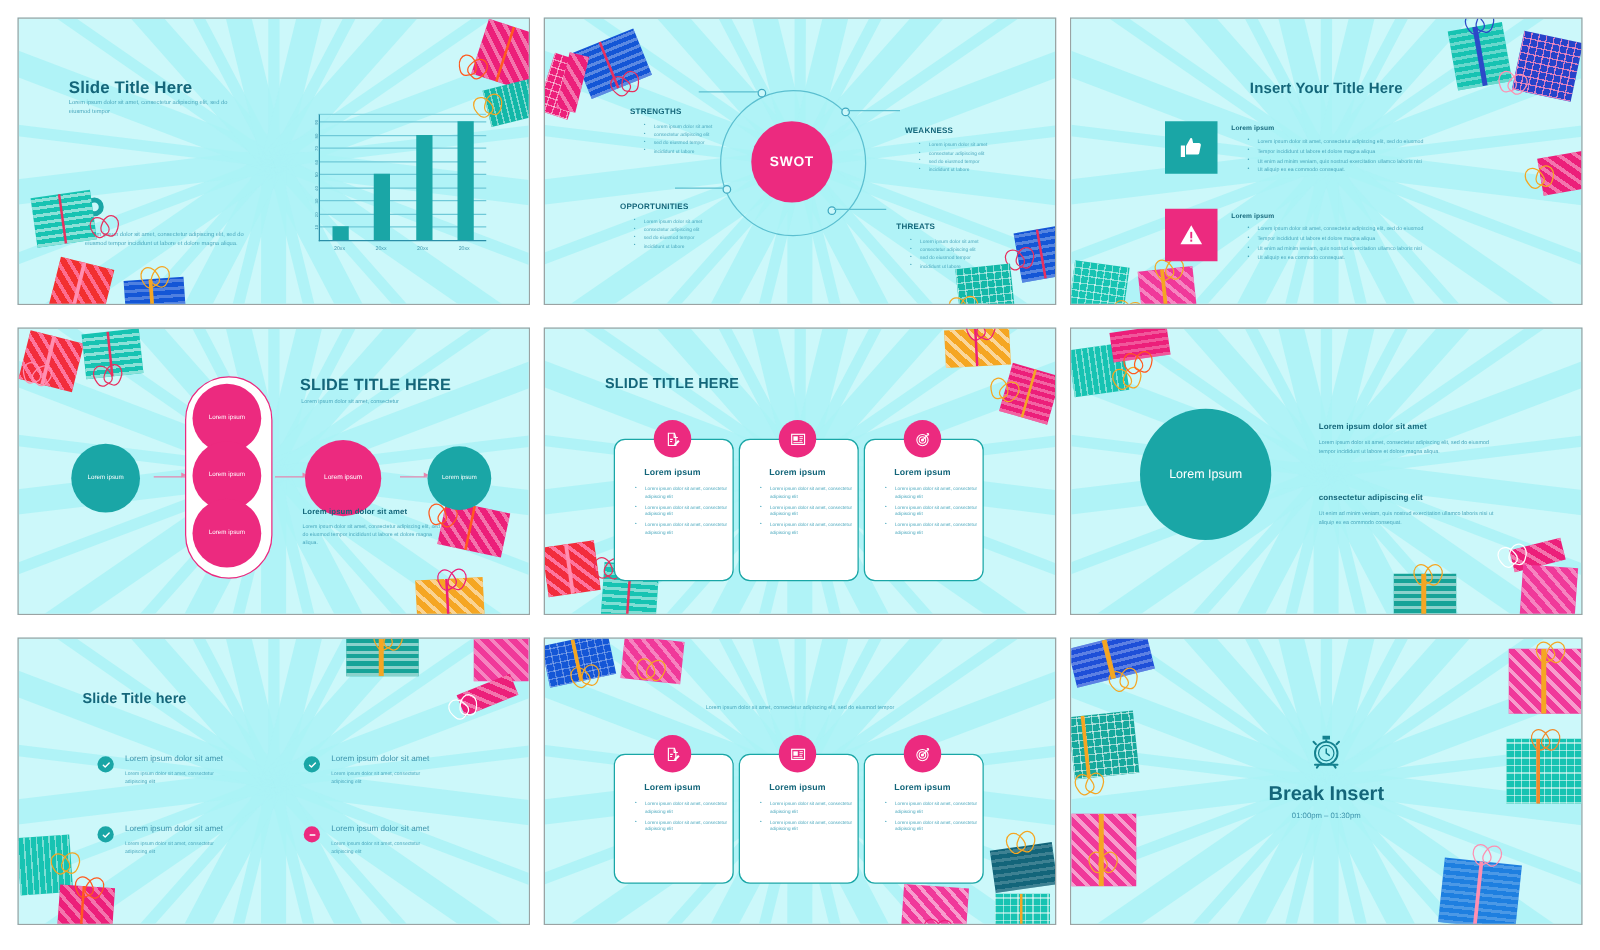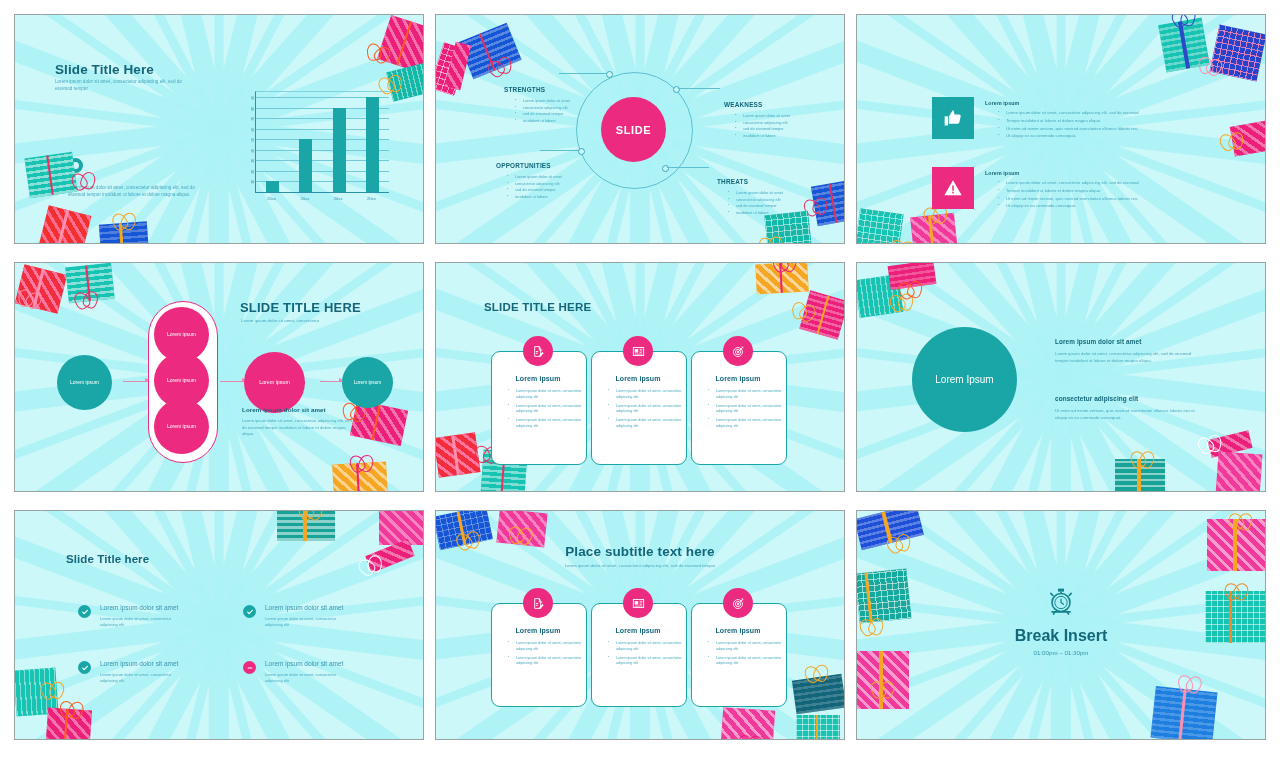--- a/index.html
+++ b/index.html
@@ -252,21 +252,21 @@
           </div>
         </div>
         <div class="gift" style="left: 14px; top: 28px; width: 16px; height: 46px; transform: rotate(14deg);">
           <div class="gbox" style="position:absolute;inset:0;background:#ec1f7a;">
             <div class="stripes" style="background:repeating-linear-gradient(45deg,rgba(255,255,255,.38) 0 3px,transparent 3px 8px);"></div>
           </div>
         </div>
       </div>
     <div class="cnt">
       <div class="swotring" style="left:140px;top:57px;width:115px;height:115px;"></div>
-      <div class="swotc" style="left:165px;top:82px;width:65px;height:65px;font-size:11px;letter-spacing:.6px;">SLIDE</div>
+      <div class="swotc" style="left:165px;top:82px;width:65px;height:65px;font-size:11px;letter-spacing:.6px;">SWOT</div>
 
       <div class="node" style="left:170px;top:56px;"></div>
       <div class="node" style="left:237px;top:71px;"></div>
       <div class="node" style="left:142px;top:133px;"></div>
       <div class="node" style="left:226px;top:150px;"></div>
 
       <div class="lead" style="left:123px;top:58px;width:48px;"></div>
       <div class="lead" style="left:242px;top:73px;width:42px;"></div>
       <div class="lead" style="left:104px;top:135px;width:39px;"></div>
       <div class="lead" style="left:231px;top:152px;width:42px;"></div>
@@ -398,20 +398,21 @@
             <div class="stripes" style="background:repeating-linear-gradient(45deg,rgba(255,255,255,.38) 0 3px,transparent 3px 8px);"></div>
             <div class="ribbonV" style="left:18px;width:2.5px;background:#f5a623;"></div>
           </div>
           <div class="bow" style="left:14px;top:-8px;">
             <span style="left:0;border-color:#f5a623;transform:rotate(-28deg);"></span>
             <span style="left:9px;border-color:#f5a623;transform:rotate(28deg) scaleX(-1);"></span>
           </div>
         </div>
       </div>
     <div class="cnt">
+      <div style="position:absolute;left:0;right:0;top:48px;text-align:center;font-size:12px;" class="ttl cond">Insert Your Title Here</div>
 
       <div class="tile" style="left:75px;top:82px;width:42px;height:42px;background:#1aa6a6;">
         <svg width="20" height="20" viewBox="0 0 24 24" fill="#ffffff">
           <path d="M2 10h4v11H2z"></path>
           <path d="M7 10.5l4.2-7.3c.4-.7 1.5-.5 1.7.3l.9 4.2h5.6c1.2 0 2 1 1.8 2.1l-1.5 7.4c-.2.9-1 1.6-1.9 1.6H7z"></path>
         </svg>
       </div>
       <div style="position:absolute;left:128px;top:85px;font-size:5.3px;" class="ttl cond">Lorem ipsum</div>
       <ul class="bl" id="r3a" style="position:absolute;left:134px;top:95px;width:240px;font-size:4.2px;line-height:1.62;">
           <li>Lorem ipsum dolor sit amet, consectetur adipiscing elit, sed do eiusmod</li>
@@ -907,21 +908,20 @@
           </div>
         </div>
         <div class="gift" style="left: 360px; top: 204px; width: 44px; height: 34px; transform: rotate(0deg);">
           <div class="gbox" style="position:absolute;inset:0;background:#17c3b2;">
             <div class="stripes" style="background:repeating-linear-gradient(0deg,rgba(255,255,255,.5) 0 1px,transparent 1px 6px),repeating-linear-gradient(90deg,rgba(255,255,255,.5) 0 1px,transparent 1px 6px);"></div>
             <div class="ribbonV" style="left:20px;width:2px;background:#f5a623;"></div>
           </div>
         </div>
       </div>
     <div class="cnt" id="cards8">
-      <div style="position:absolute;left:0;right:0;top:33px;text-align:center;font-size:13.5px;" class="ttl cond">Place subtitle text here</div>
       <div style="position:absolute;left:0;right:0;top:52px;text-align:center;font-size:4.3px;" class="bodytxt">Lorem ipsum dolor sit amet, consectetur adipiscing elit, sed do eiusmod tempor</div>
     <div class="card" style="left: 55px; top: 92px; width: 94px; height: 102px;"></div>
         <div class="cicon" style="left: 87px; top: 77px; width: 30px; height: 30px;">
           <svg width="13" height="13" viewBox="0 0 24 24" fill="none" stroke="#fff" stroke-width="1.7">
             <path d="M14 3H5v18h11V9z"></path>
             <path d="M13.5 3.2V9.3H19"></path>
             <path d="M19.4 12.8l2.2 2.2-5.6 5.6-2.8.6.6-2.8z" fill="#fff" stroke="none"></path>
             <path d="M7.5 12h4M7.5 15.2h3"></path>
           </svg>
         </div>

